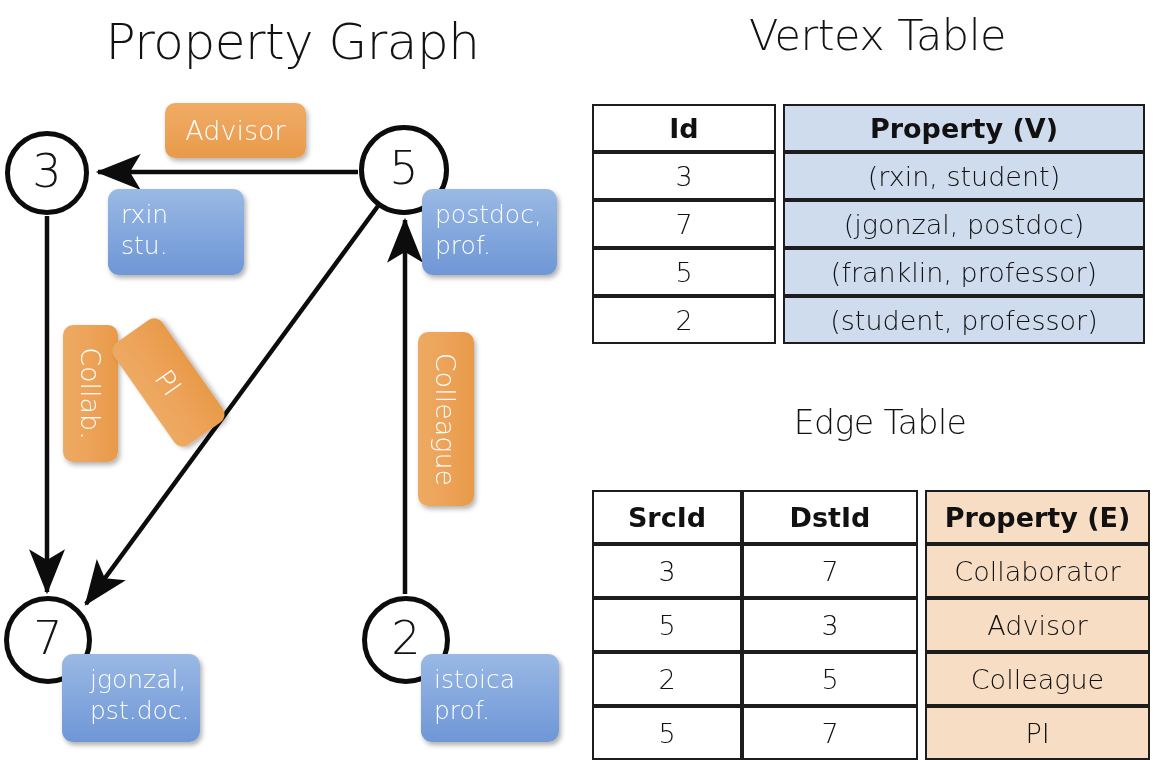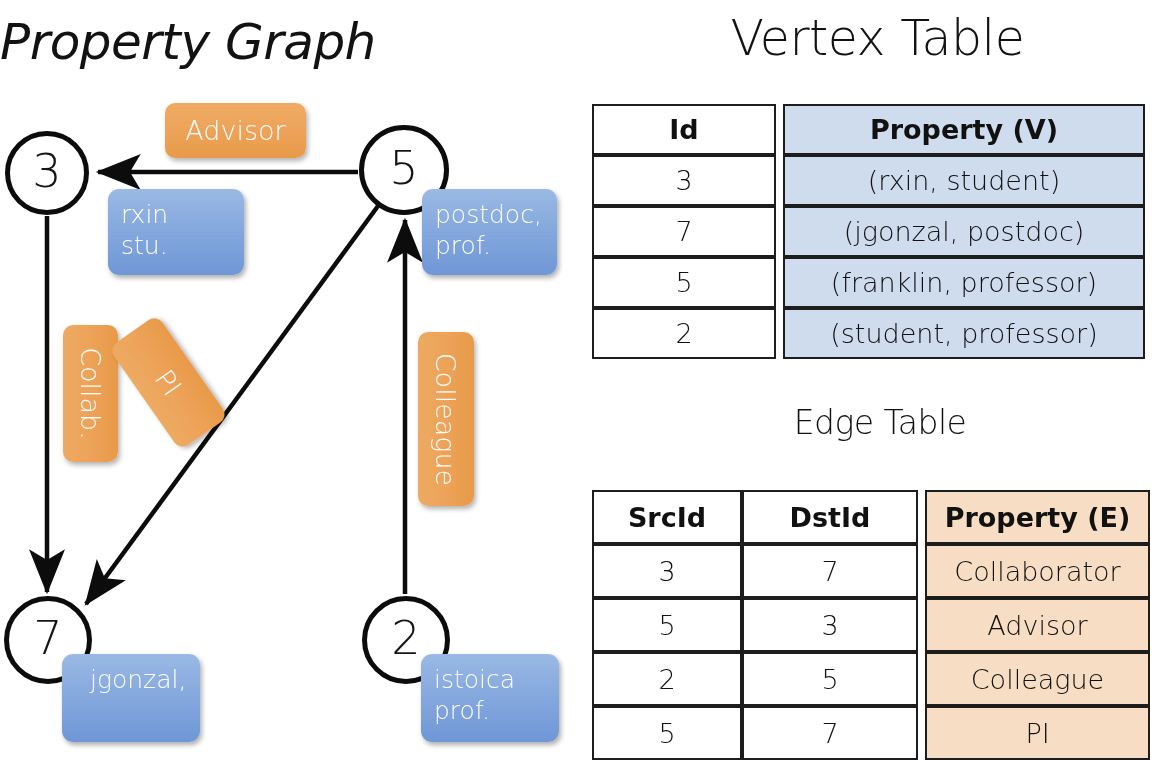--- a/index.html
+++ b/index.html
@@ -14,22 +14,22 @@
 
   
   .title{
     position:absolute;
     font-family:"DejaVu Sans","Liberation Sans",sans-serif;
     font-weight:300;
     color:#121212;
     white-space:nowrap;
     letter-spacing:-0.5px;
   }
-  #title-property-graph{left:0;top:13px;width:585px;text-align:left;font-size:50px;font-style:italic;}
-  #title-vertex-table{left:585px;top:10px;width:585px;text-align:center;font-size:49px;}
+  #title-property-graph{left:0;top:13px;width:585px;text-align:center;font-size:50px;}
+  #title-vertex-table{left:585px;top:10px;width:585px;text-align:center;font-size:43px;}
   #title-edge-table{left:590px;top:403px;width:580px;text-align:center;font-size:33px;}
 
   
   #graph-svg{position:absolute;left:0;top:0;width:585px;height:760px;}
 
   
   .node{
     position:absolute;
     border:5px solid #0c0c0c;
     border-radius:50%;
@@ -113,21 +113,21 @@
   
   .tbl{position:absolute;border-collapse:separate;border-spacing:0;}
   .tbl td{
     font-family:"DejaVu Sans","Liberation Sans",sans-serif;
     font-weight:300;
     font-size:27px;
     color:#111111;
     text-align:center;
     vertical-align:middle;
     border:2px solid #1d1d1d;
-    padding:8px;
+    padding:0;
     background:#ffffff;
     height:48px;
     box-sizing:border-box;
   }
   .tbl td.hdr{font-weight:700;}
   .tbl td.blue{background:#cfdcee;}
   .tbl td.orange{background:#f6ddc3;}
   .tbl td.gapcol{border:none;background:transparent;width:7px;padding:0;}
 
   #vertex-table{left:592px;top:104px;}
@@ -197,20 +197,21 @@
   <div class="prop-box" id="vbox-3">
     <div>rxin</div>
     <div>stu.</div>
   </div>
   <div class="prop-box" id="vbox-5">
     <div>postdoc,</div>
     <div>prof.</div>
   </div>
   <div class="prop-box" id="vbox-7">
     <div>jgonzal,</div>
+    <div>pst.doc.</div>
   </div>
   <div class="prop-box" id="vbox-2">
     <div>istoica</div>
     <div>prof.</div>
   </div>
 
   <table class="tbl" id="vertex-table">
     <tbody>
       <tr>
         <td class="hdr col-id">Id</td>

